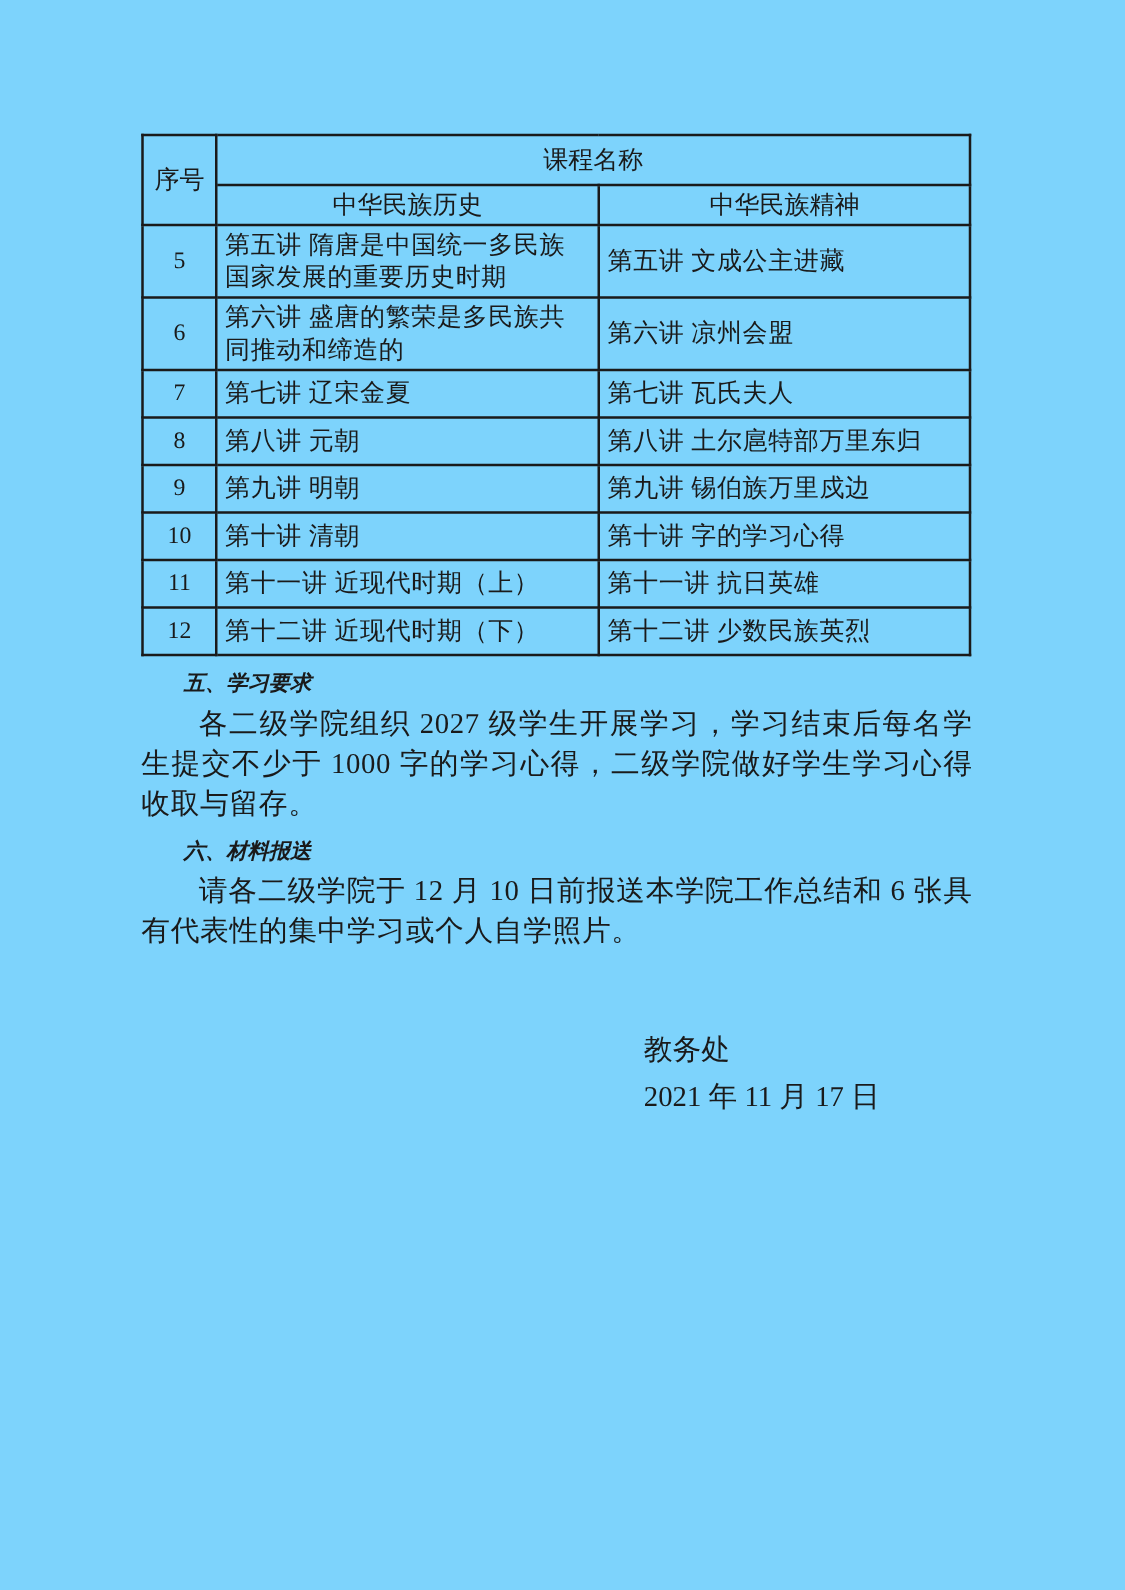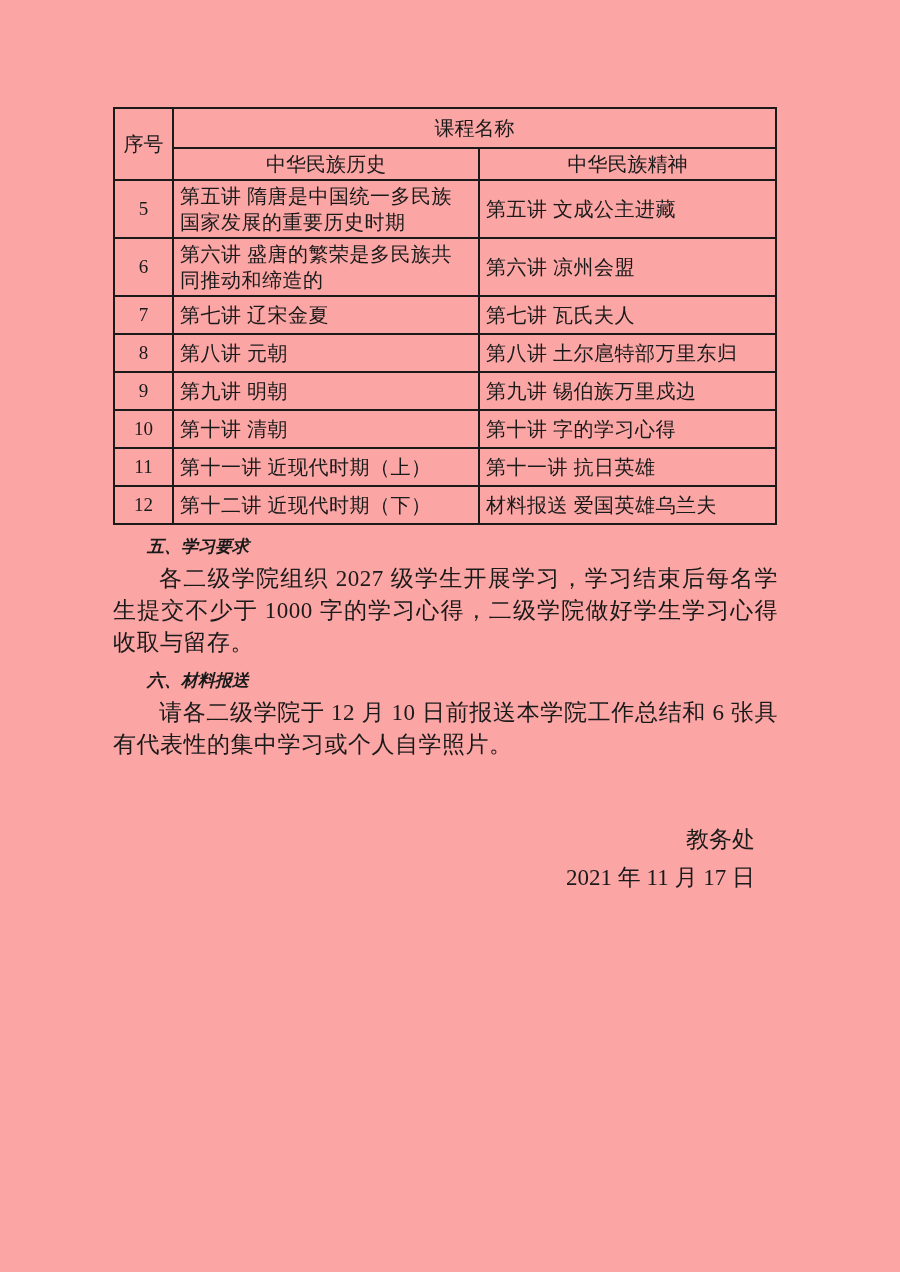--- a/index.html
+++ b/index.html
@@ -1,20 +1,20 @@
 <!DOCTYPE html>
 <html><head>
 <meta charset="utf-8">
 <style>
   html, body { margin: 0; padding: 0; background: #ffffff; }
   .page {
     position: relative;
     width: 900px;
     min-height: 1272px;
-    background: #fca5a5;
+    background: #7dd3fc;
     color: #1a1a1a;
     font-family: "Liberation Serif", "DejaVu Serif", serif;
     box-sizing: border-box;
     padding: 107px 122px 40px 113px;
   }
   
   table.course-table {
     border-collapse: collapse;
     table-layout: fixed;
     width: 662px;
@@ -58,21 +58,21 @@
     margin: 0;
     text-indent: 2em;
     text-align: justify;
     letter-spacing: 0.5px;
   }
   
   .signature {
     margin-top: 60px;
     margin-left: 402px;
     width: 240px;
-    text-align: right;
+    text-align: left;
     font-size: 23px;
     line-height: 38px;
   }
 </style>
 </head>
 <body>
 
 <div class="page">
 
   <table class="course-table">
@@ -130,21 +130,21 @@
 
     <tr>
       <td class="num">11</td>
       <td class="lecture">第十一讲 近现代时期（上）</td>
       <td class="lecture">第十一讲 抗日英雄</td>
     </tr>
 
     <tr>
       <td class="num">12</td>
       <td class="lecture">第十二讲 近现代时期（下）</td>
-      <td class="lecture">材料报送 爱国英雄乌兰夫</td>
+      <td class="lecture">第十二讲 少数民族英烈</td>
     </tr>
   </tbody>
   </table>
 
   <h2 class="section-heading">五、学习要求</h2>
   <p class="body-text">各二级学院组织 2027 级学生开展学习，学习结束后每名学生提交不少于 1000 字的学习心得，二级学院做好学生学习心得收取与留存。</p>
 
   <h2 class="section-heading">六、材料报送</h2>
   <p class="body-text">请各二级学院于 12 月 10 日前报送本学院工作总结和 6 张具有代表性的集中学习或个人自学照片。</p>
 

